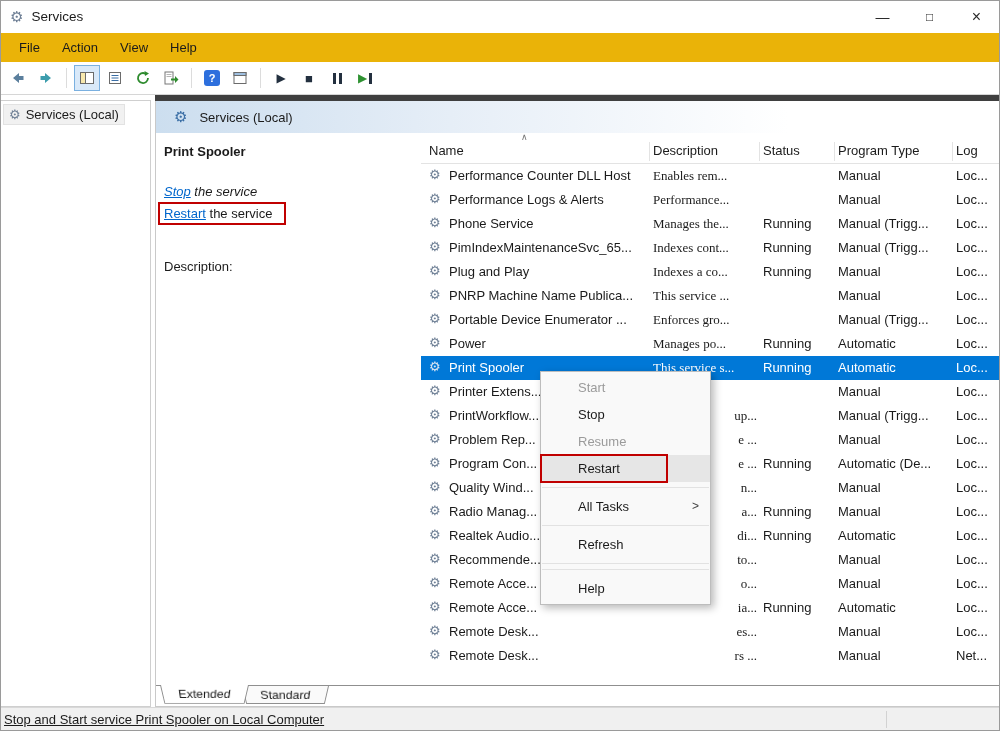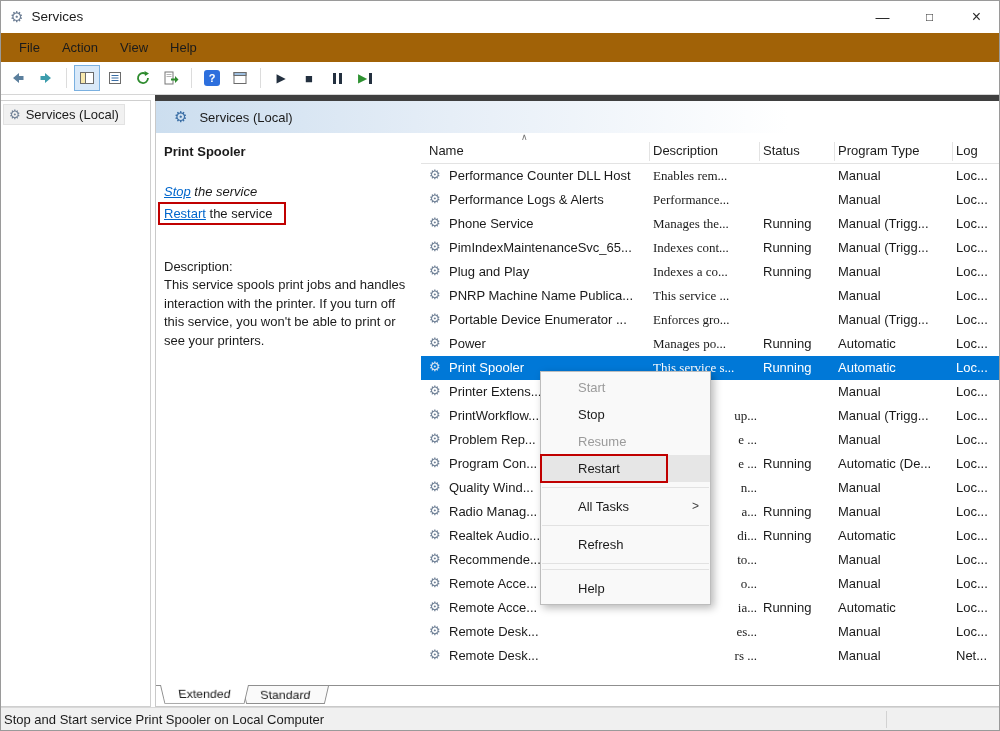--- a/index.html
+++ b/index.html
@@ -11,21 +11,21 @@
 .titlebar{position:absolute;left:0;top:0;width:100%;height:33px;background:#fff;display:flex;align-items:center;}
 .app-icon{margin-left:10px;font-size:15px;color:#6e7f95;}
 .title-text{margin-left:8px;font-size:13.5px;}
 .win-controls{margin-left:auto;display:flex;height:100%;}
 .wbtn{width:47px;height:100%;display:flex;align-items:center;justify-content:center;background:transparent;border:none;font-family:inherit;}
 .wbtn span{font-size:14px;color:#2b2b2b;}
 .wbtn.max span{font-size:12px;}
 .wbtn.close span{font-size:16px;}
 
 
-.menubar{position:absolute;left:0;top:33px;width:100%;height:29px;display:flex;align-items:center;padding-left:8px;background:#a16207;}
+.menubar{position:absolute;left:0;top:33px;width:100%;height:29px;display:flex;align-items:center;padding-left:8px;background:#eab308;}
 .menu-item{padding:4px 11px;font-size:13px;}
 
 
 .toolbar{position:absolute;left:0;top:62px;width:100%;height:33px;display:flex;align-items:center;padding-left:4px;border-bottom:1px solid #d6d6d6;background:#fff;}
 .tb{width:26px;height:26px;display:flex;align-items:center;justify-content:center;background:transparent;border:1px solid transparent;margin:0 1px;font-family:inherit;}
 .tb.pressed{background:#d9e9f9;border-color:#7ab0e0;}
 .tsep{width:1px;height:20px;background:#dcdcdc;margin:0 6px;}
 .glyph{display:inline-block;line-height:1;}
 .glyph.dark{color:#23303f;font-size:12px;}
 .glyph.sq{font-size:13px;}
@@ -80,21 +80,21 @@
 .svc-row.selected .cell{color:#fff;}
 .svc-row.selected .gear{color:#d9e4f1;}
 
 
 .tab-strip{position:absolute;left:0;bottom:0;width:100%;height:21px;border-top:1px solid #8f8f8f;background:#fff;}
 .vtab{position:absolute;height:20px;padding:0 16px;line-height:19px;font-size:13px;border:1px solid #8f8f8f;border-top:none;transform:perspective(26px) rotateX(-8deg);transform-origin:top;background:#fafafa;}
 .vtab.active{left:4px;top:-1px;z-index:2;background:#fff;height:21px;}
 .vtab.inactive{left:86px;top:0;z-index:1;}
 
 
-.statusbar{position:absolute;left:0;top:707px;width:100%;height:24px;background:#f0f0f0;border-top:1px solid #d8d8d8;display:flex;align-items:center;padding-left:4px;}
+.statusbar{position:absolute;left:0;top:707px;width:100%;height:24px;background:#f0f0f0;border-top:1px solid #d8d8d8;display:flex;align-items:center;padding-left:4px;text-decoration:underline;}
 .statusbar .divider{position:absolute;left:886px;top:3px;height:17px;width:1px;background:#d2d2d2;}
 
 
 .context-menu{position:absolute;left:540px;top:371px;width:171px;background:#f9f9f9;border:1px solid #bdbdbd;box-shadow:3px 3px 8px rgba(0,0,0,0.28);z-index:20;padding:2px 0;}
 .cm-item{position:relative;height:27px;line-height:27px;padding-left:37px;font-size:13px;}
 .cm-item.dis{color:#9b9b9b;}
 .cm-item.bold{font-weight:bold;}
 .cm-item.hi{background:#e6e6e6;}
 .cm-arrow{position:absolute;right:11px;top:0;font-size:12px;color:#444;}
 .cm-anno{position:absolute;left:-1px;top:-1px;width:128px;height:29px;border:2px solid var(--anno,#c00000);pointer-events:none;}
@@ -213,21 +213,20 @@
     <span class="banner-title">Services (Local)</span>
   </div>
   <div class="content">
     <div class="detail-pane">
       <div class="svc-title">Print Spooler</div>
       <div class="line stop-line"><a class="lnk">Stop</a><span> the service</span></div>
       <div class="line restart-line">
         <span class="anno"><a class="lnk">Restart</a><span> the service</span></span>
       </div>
       <div class="desc-head">Description:</div>
-      <div class="desc-body">This service spools print jobs and handles interaction with the printer. If you turn off this service, you won't be able to print or see your printers.</div>
     </div>
     <div class="list-pane">
       <div class="list-header">
         <span class="sort">∧</span>
         <i class="hsep s1"></i>
         <i class="hsep s2"></i>
         <i class="hsep s3"></i>
         <i class="hsep s4"></i>
       <div class="hcell hc0">Name</div>
           <div class="hcell hc1">Description</div>

